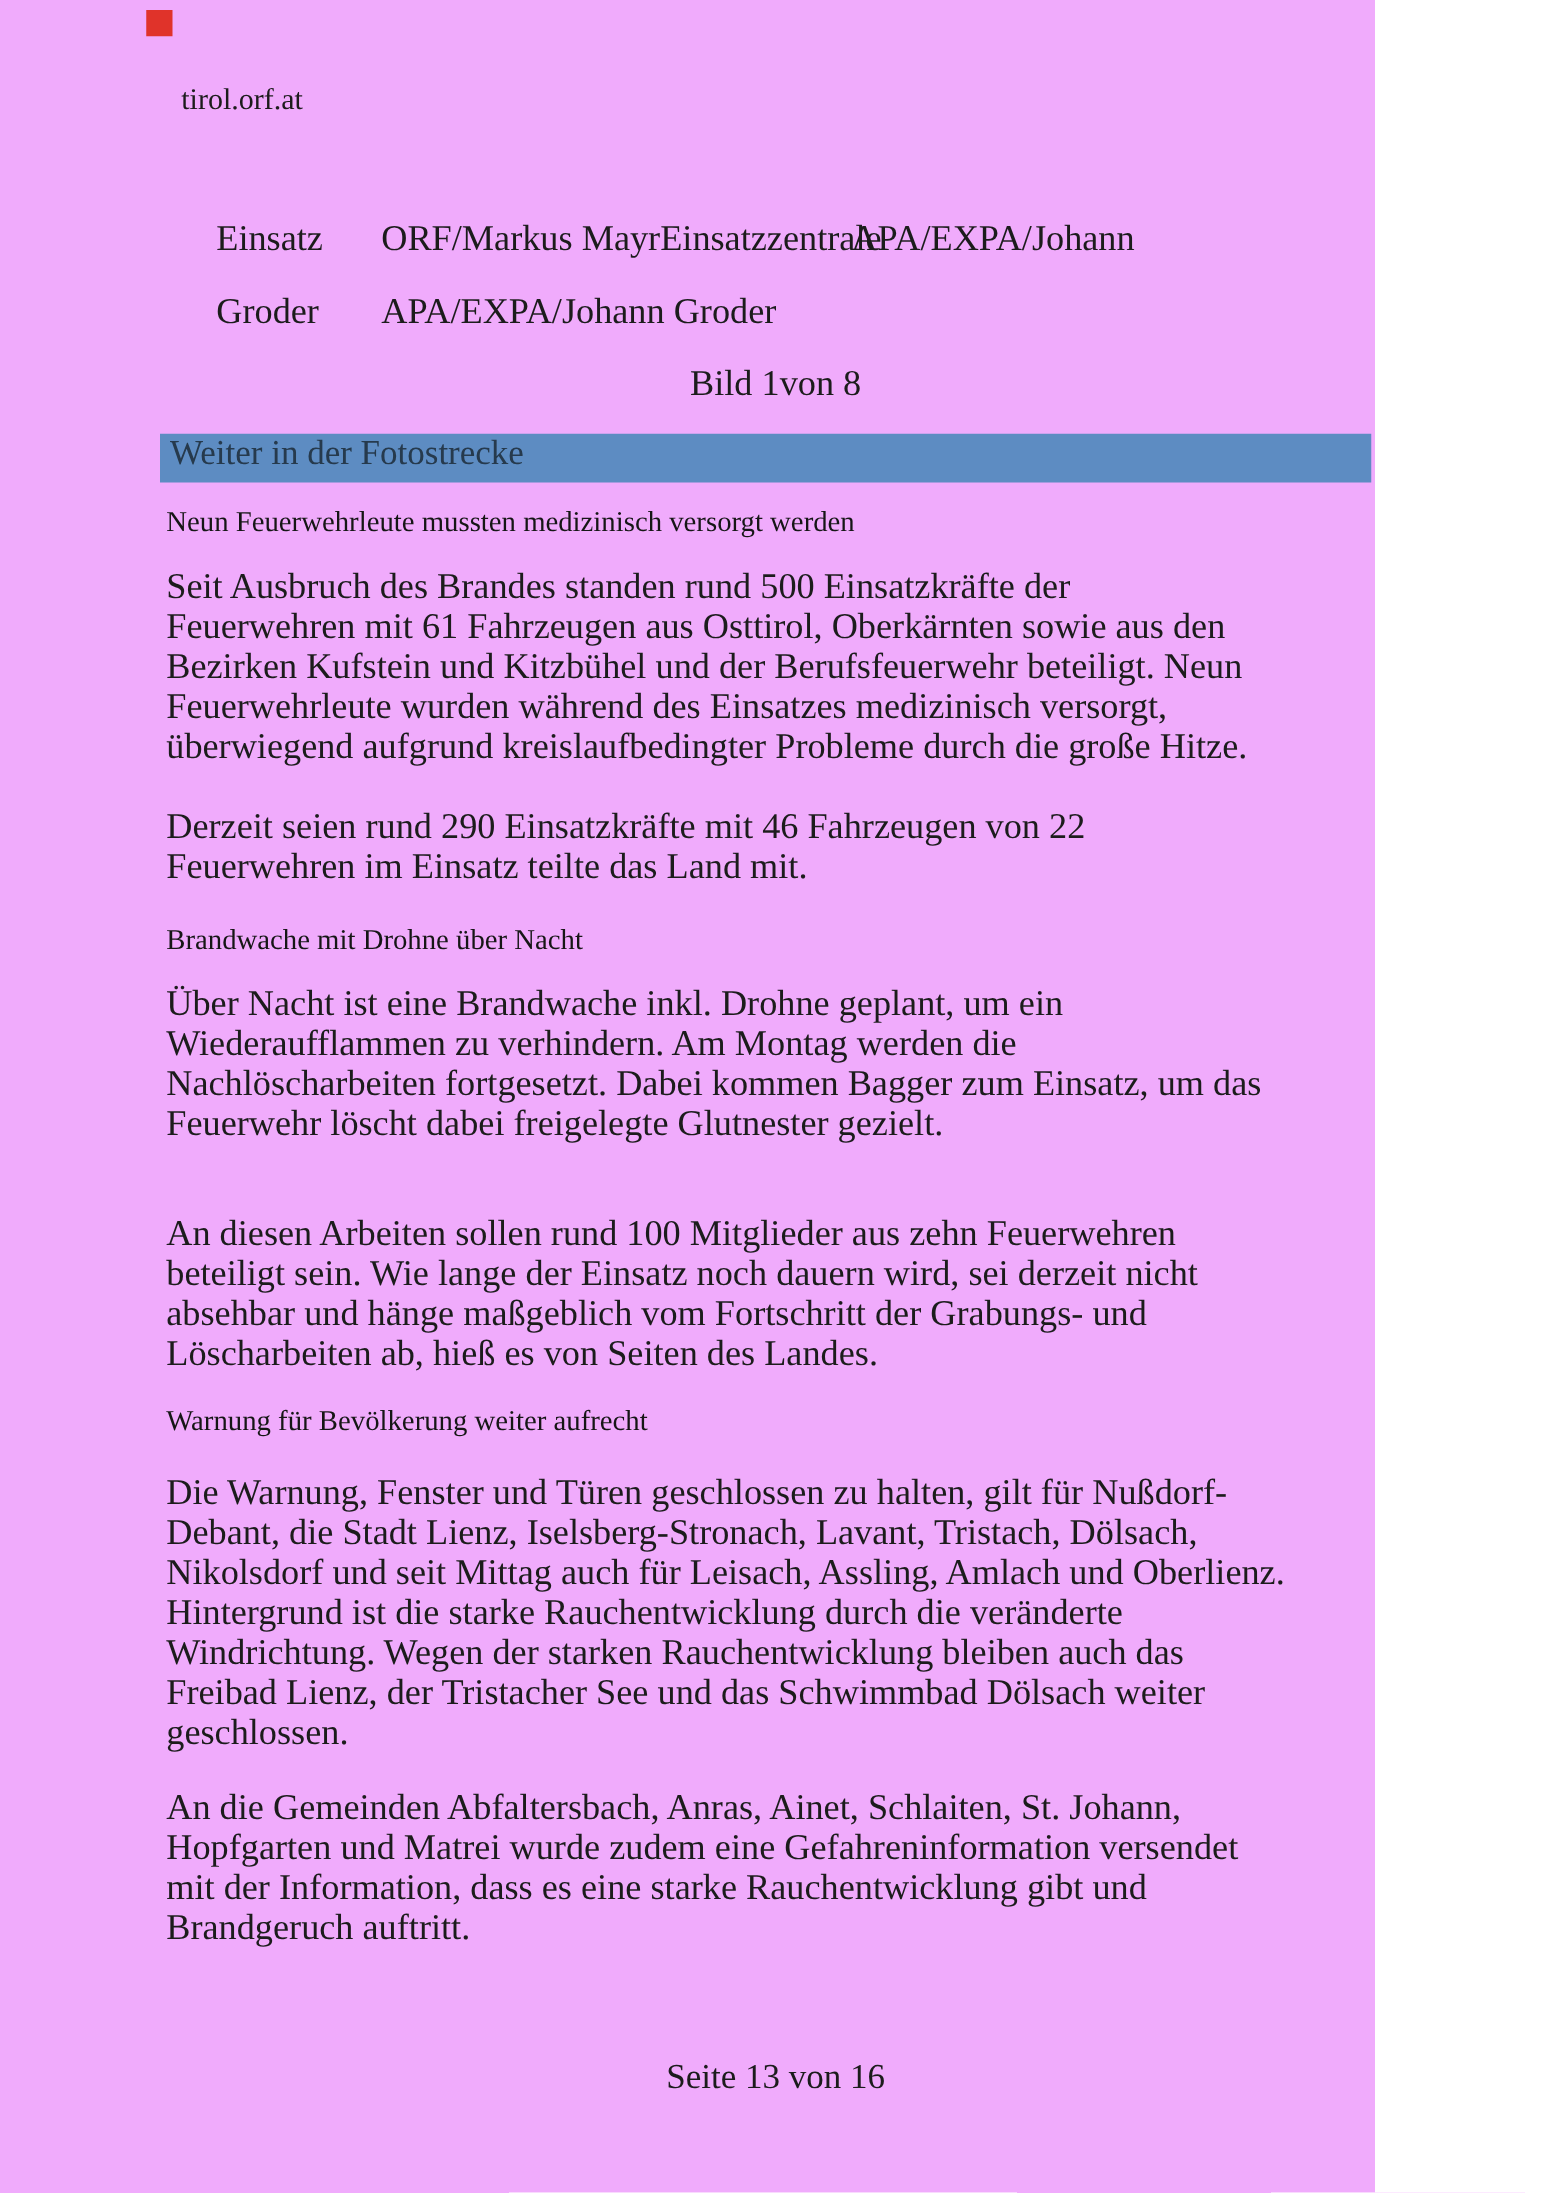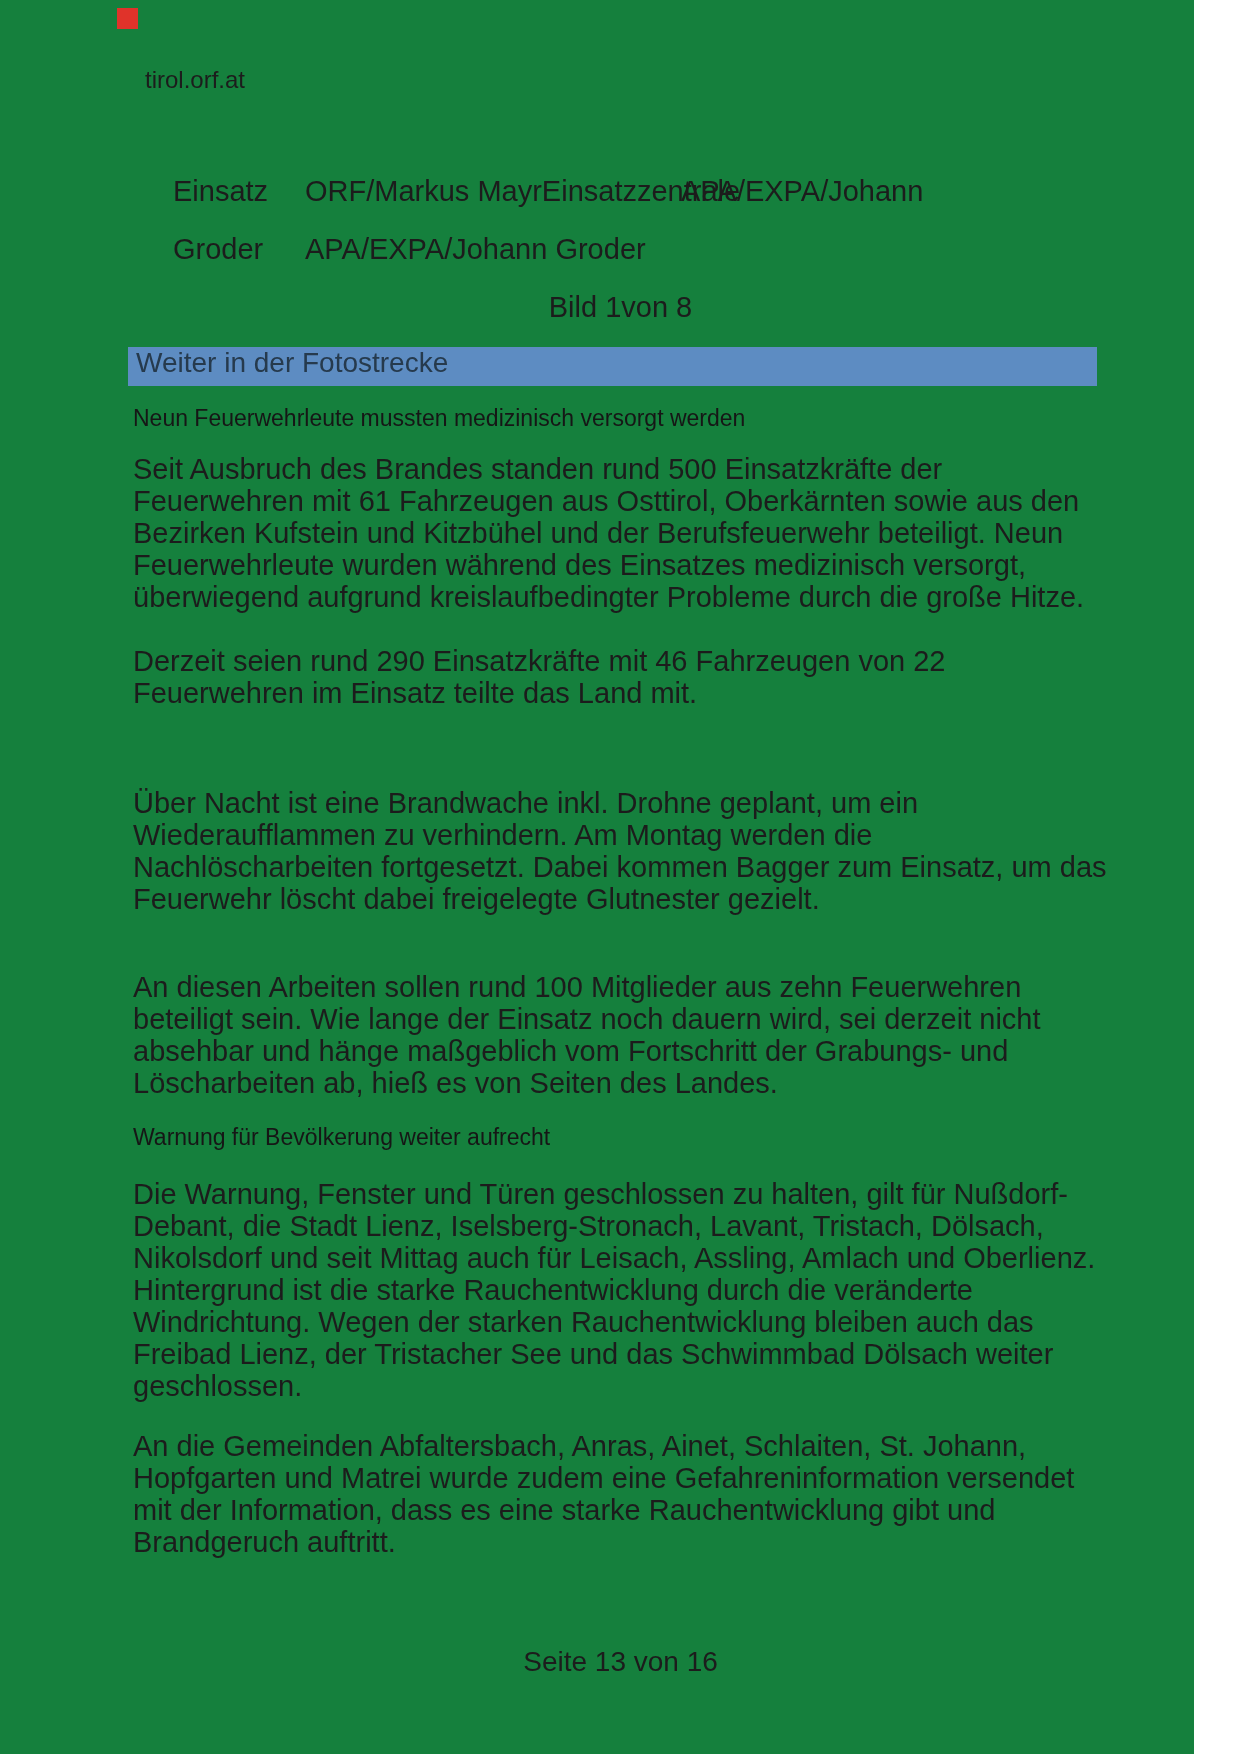--- a/index.html
+++ b/index.html
@@ -1,21 +1,21 @@
 <!DOCTYPE html>
 <html><head>
 <meta charset="utf-8">
 <style>
   html, body { margin: 0; padding: 0; background: #ffffff; }
   .page {
     position: relative;
-    width: 1194px;
+    width: 1100px;
     height: 1754px;
-    background: #15803d;
-    font-family: Liberation Sans, sans-serif;
+    background: #f0abfc;
+    font-family: Liberation Serif, serif;
     color: #1c1c1c;
     overflow: hidden;
   }
   .red-square {
     position: absolute;
     left: 117px; top: 8px;
     width: 21px; height: 21px;
   }
   .site-header {
     position: absolute;
@@ -114,20 +114,21 @@
       <div>Feuerwehren mit 61 Fahrzeugen aus Osttirol, Oberkärnten sowie aus den</div>
       <div>Bezirken Kufstein und Kitzbühel und der Berufsfeuerwehr beteiligt. Neun</div>
       <div>Feuerwehrleute wurden während des Einsatzes medizinisch versorgt,</div>
       <div>überwiegend aufgrund kreislaufbedingter Probleme durch die große Hitze.</div>
     </div>
   <div class="para p2">
       <div>Derzeit seien rund 290 Einsatzkräfte mit 46 Fahrzeugen von 22</div>
       <div>Feuerwehren im Einsatz teilte das Land mit.</div>
     </div>
 
+  <div class="subhead sh2">Brandwache mit Drohne über Nacht</div>
 
   <div class="para p3">
       <div>Über Nacht ist eine Brandwache inkl. Drohne geplant, um ein</div>
       <div>Wiederaufflammen zu verhindern. Am Montag werden die</div>
       <div>Nachlöscharbeiten fortgesetzt. Dabei kommen Bagger zum Einsatz, um das</div>
       <div>Feuerwehr löscht dabei freigelegte Glutnester gezielt.</div>
     </div>
   <div class="para p4">
       <div>An diesen Arbeiten sollen rund 100 Mitglieder aus zehn Feuerwehren</div>
       <div>beteiligt sein. Wie lange der Einsatz noch dauern wird, sei derzeit nicht</div>

